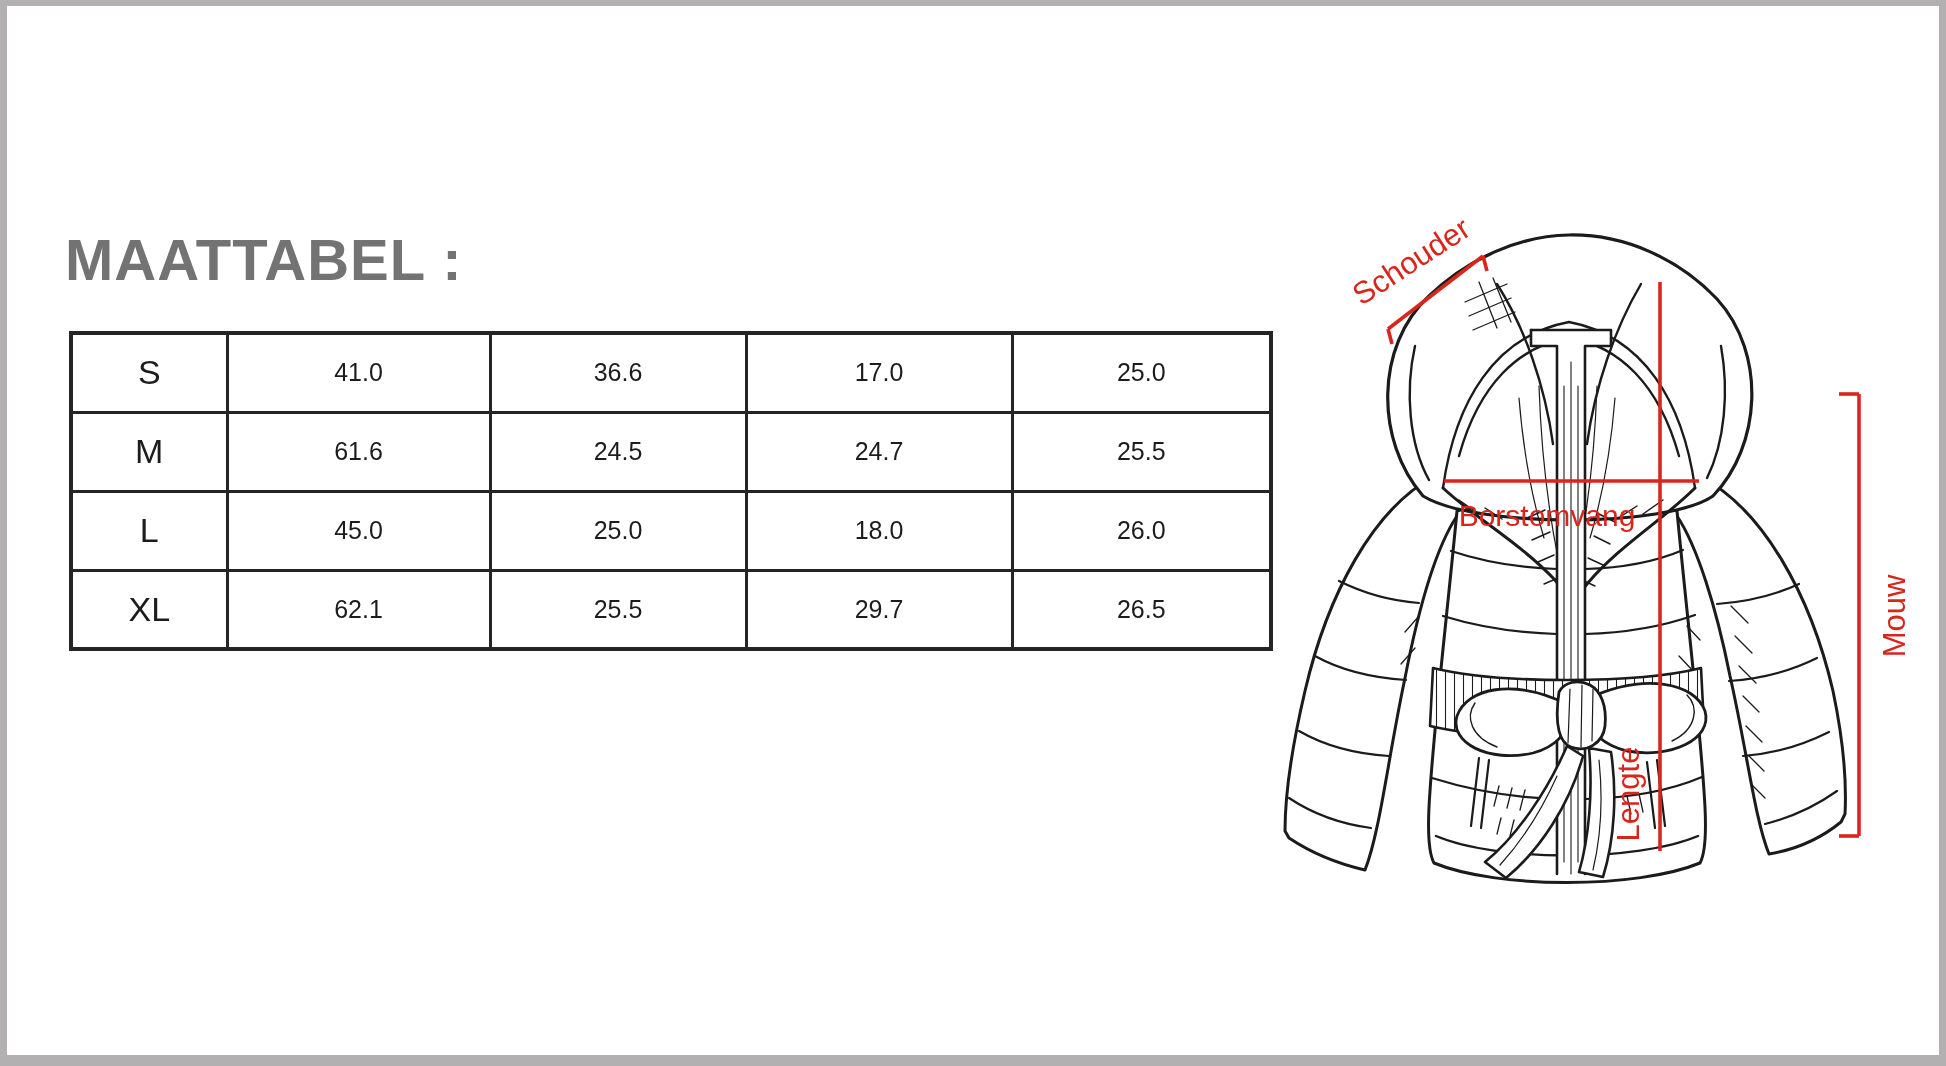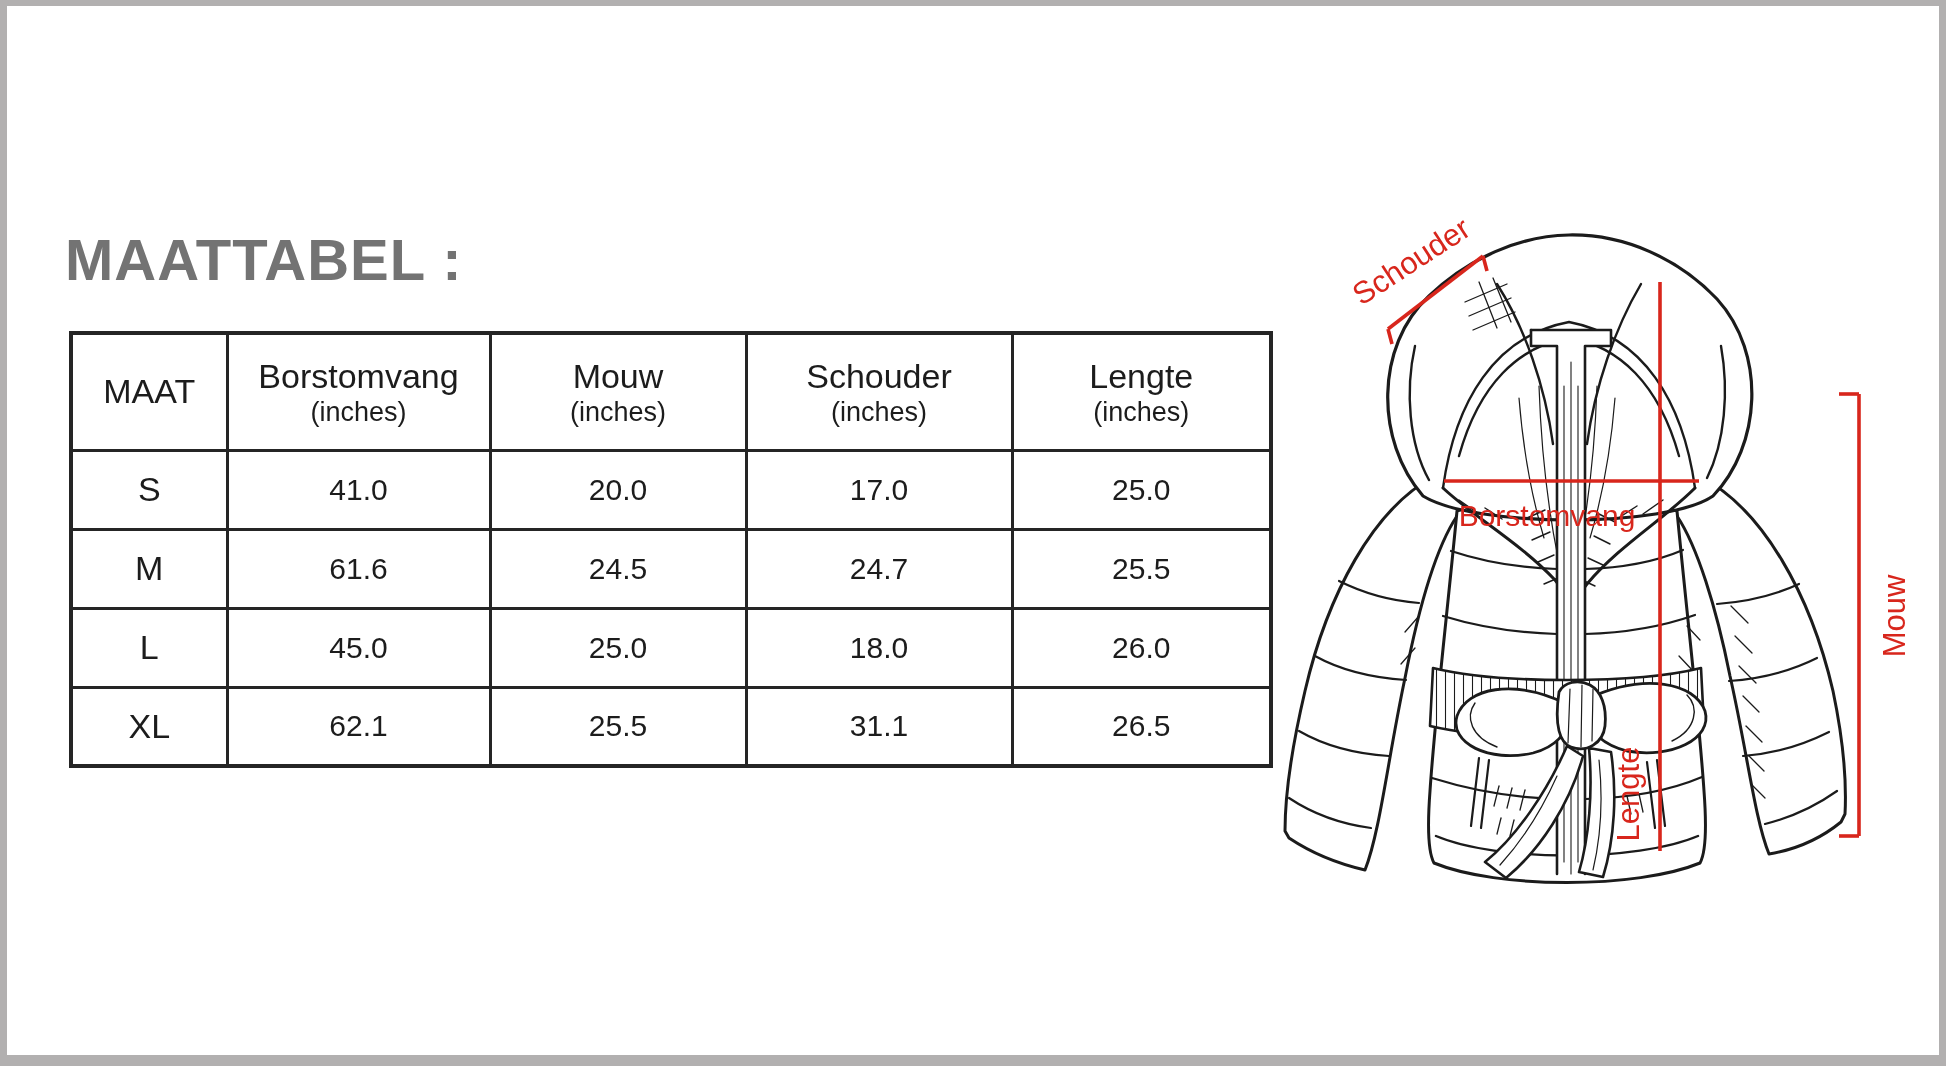--- a/index.html
+++ b/index.html
@@ -28,65 +28,44 @@
     text-align:center;vertical-align:middle;
     color:#1c1c1c;padding:0;
   }
   table.size-table{border:4px solid #252525;}
   tr.hdr{height:117px;}
   tr.datarow{height:79px;}
   .c0{width:156px;} .c1{width:263px;} .c2{width:256px;} .c3{width:266px;} .c4{width:259px;}
   .h-label{font-size:34px;font-weight:400;line-height:1.2;}
   .h-sub{font-size:27px;font-weight:400;line-height:1.15;}
   td.size-col{font-size:34px;}
-  td.val{font-size:30px;margin-left:16px;}
+  td.val{font-size:25px;margin-left:16px;}
   .jacket-wrap{
     position:absolute;left:1020px;top:180px;width:915px;height:735px;
   }
   svg{display:block;}
 </style>
 </head>
 <body>
 
 <div class="title">MAATTABEL :</div>
 
 <table class="size-table">
   <colgroup>
       <col class="c0">
       <col class="c1">
       <col class="c2">
       <col class="c3">
       <col class="c4">
     </colgroup>
   <tbody>
-      <tr class="hdr">
-    <th>
-      <div class="h-label">MAAT</div>
-    </th>
-    <th>
-      <div class="h-label">Borstomvang</div>
-      <div class="h-sub">(inches)</div>
-    </th>
-    <th>
-      <div class="h-label">Mouw</div>
-      <div class="h-sub">(inches)</div>
-    </th>
-    <th>
-      <div class="h-label">Schouder</div>
-      <div class="h-sub">(inches)</div>
-    </th>
-    <th>
-      <div class="h-label">Lengte</div>
-      <div class="h-sub">(inches)</div>
-    </th>
-  </tr>
   <tr class="datarow">
     <td class="size-col">S</td>
     <td class="val">41.0</td>
-    <td class="val">20.0</td>
+    <td class="val">36.6</td>
     <td class="val">17.0</td>
     <td class="val">25.0</td>
   </tr>
   <tr class="datarow">
     <td class="size-col">M</td>
     <td class="val">61.6</td>
     <td class="val">24.5</td>
     <td class="val">24.7</td>
     <td class="val">25.5</td>
   </tr>
@@ -94,21 +73,21 @@
     <td class="size-col">L</td>
     <td class="val">45.0</td>
     <td class="val">25.0</td>
     <td class="val">18.0</td>
     <td class="val">26.0</td>
   </tr>
   <tr class="datarow">
     <td class="size-col">XL</td>
     <td class="val">62.1</td>
     <td class="val">25.5</td>
-    <td class="val">31.1</td>
+    <td class="val">29.7</td>
     <td class="val">26.5</td>
   </tr>
 </tbody>
   </table>
 
 <div class="jacket-wrap">
 <svg width="915" height="735" viewBox="0 0 915 735" xmlns="http://www.w3.org/2000/svg">
   <defs>
     <pattern id="ribs" width="9" height="12" patternUnits="userSpaceOnUse">
       <path d="M4.5,0 V12" stroke="#1b1b1b" stroke-width="1.1"></path>

